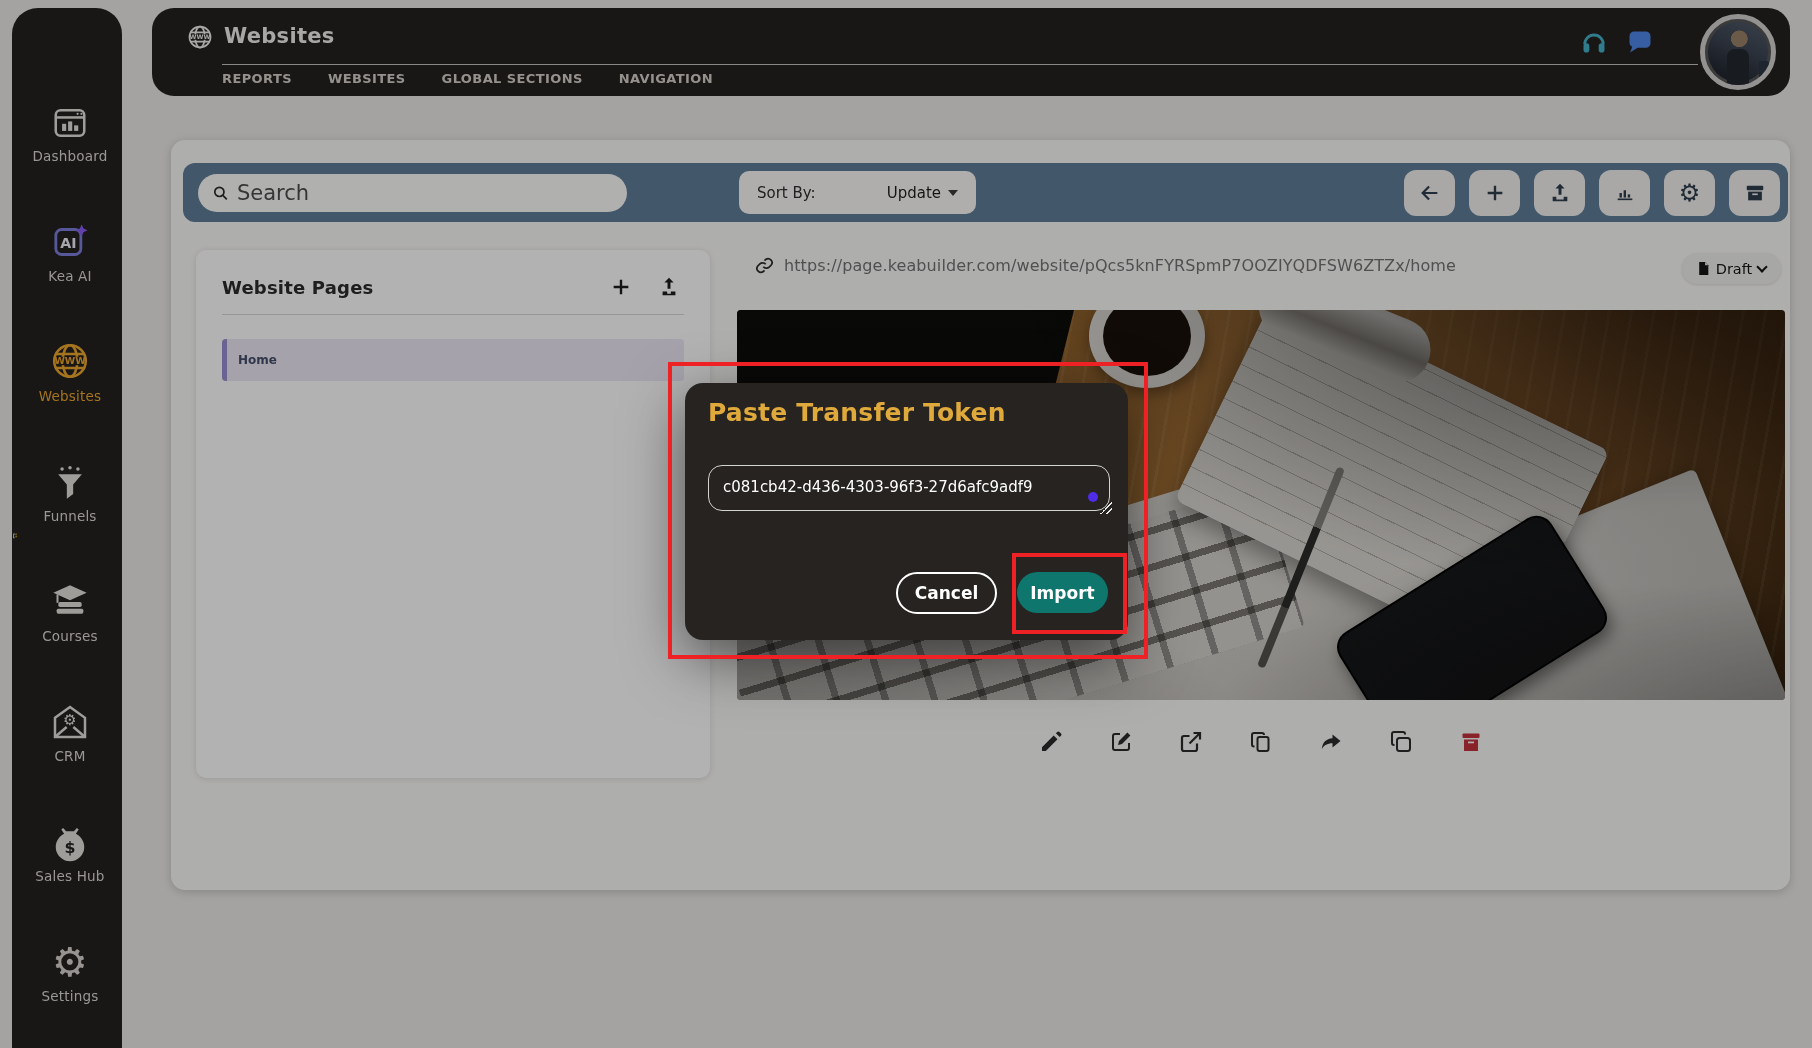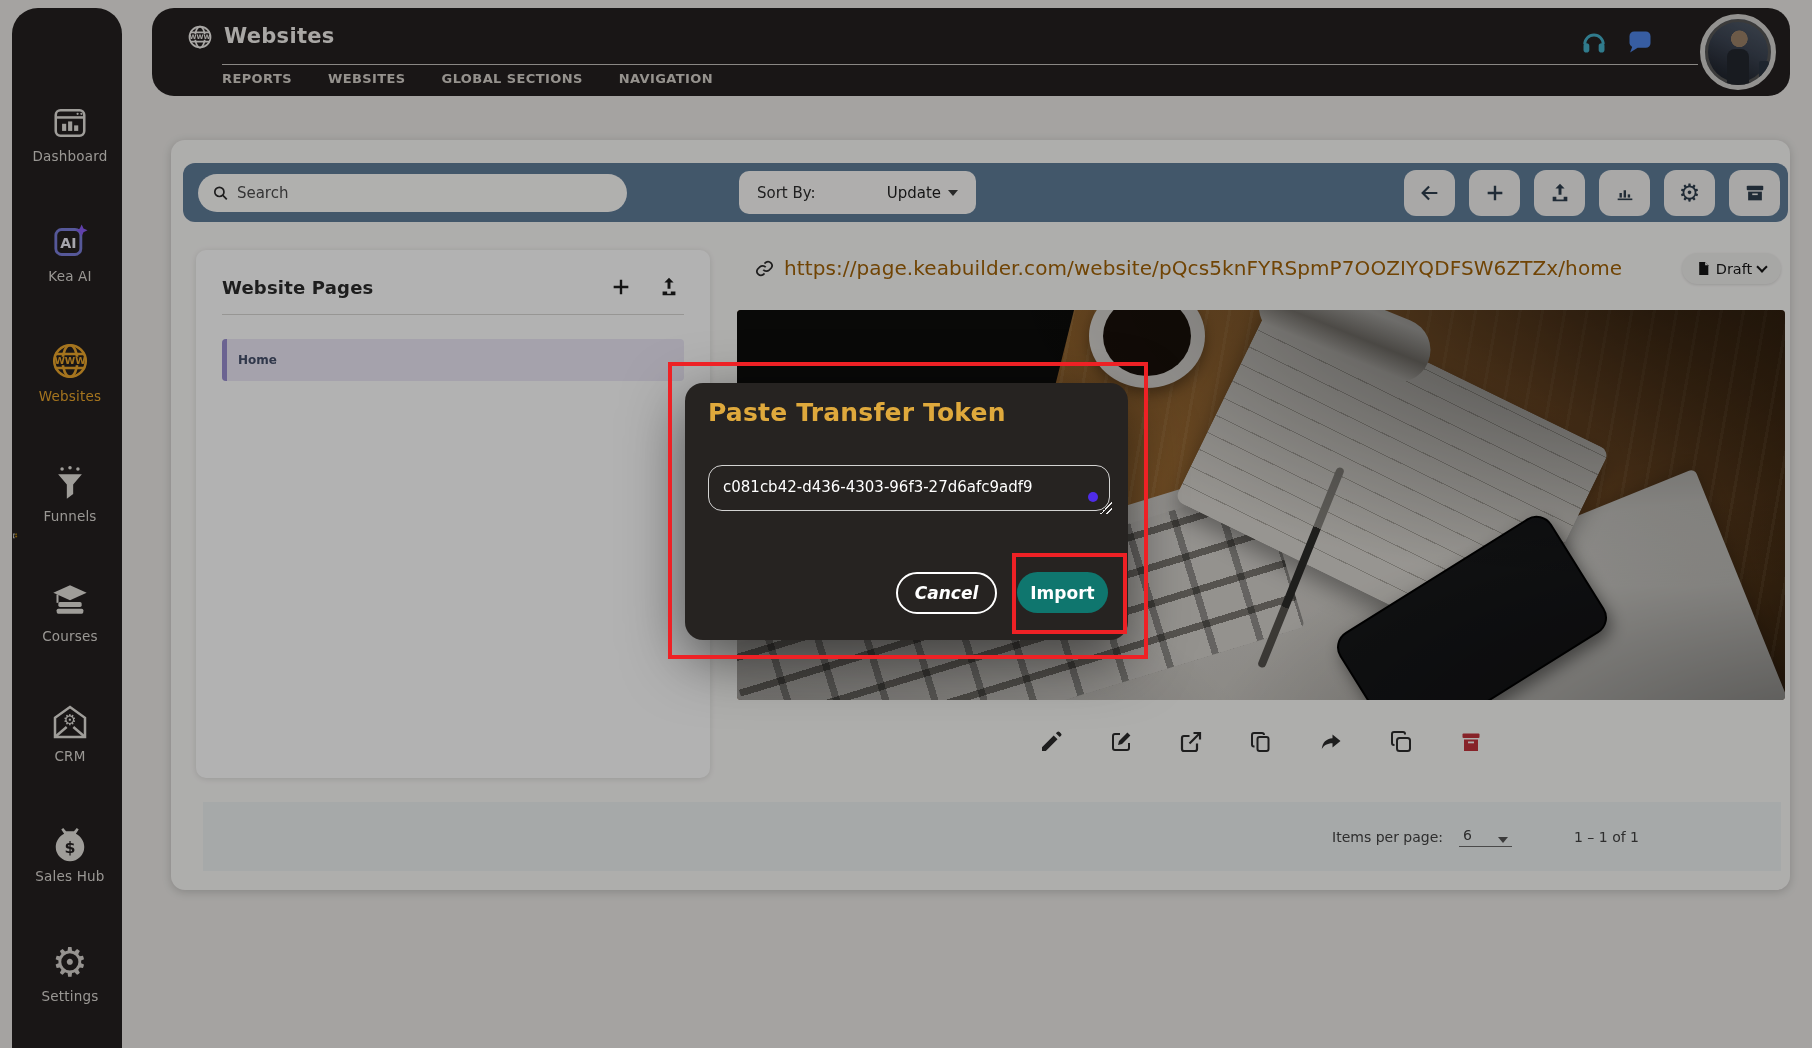--- a/index.html
+++ b/index.html
@@ -37,21 +37,21 @@
     background:#23272e; border-radius:8px 8px 0 0; box-shadow:26px 6px 0 -6px #2c3642; }
 
   
   .card { position:absolute; left:171px; top:140px; width:1619px; height:750px;
     background:#faf9f7; border-radius:14px; box-shadow:0 2px 10px rgba(0,0,0,.18); }
 
   .toolbar { position:absolute; left:12px; top:23px; width:1605px; height:59px;
     background:#5f7d99; border-radius:12px; }
   .search-wrap { position:absolute; left:15px; top:11px; width:429px; height:38px; background:#fdfcfa;
     border-radius:19px; display:flex; align-items:center; padding:0 14px; gap:8px; }
-  .search-wrap input { border:none; outline:none; background:transparent; font-size:15px; color:#333;
+  .search-wrap input { border:none; outline:none; background:transparent; font-size:21px; color:#333;
     width:100%; font-family:inherit; }
   .search-wrap input::placeholder { color:#4d4d4d; }
   .sort-box { position:absolute; left:556px; top:8px; width:237px; height:43px; background:#fbfaf8;
     border-radius:10px; display:flex; align-items:center; padding:13px 18px; cursor:pointer; }
   .sort-lbl { font-size:15px; color:#2e2e2e; }
   .sort-val { margin-left:auto; font-size:15px; color:#1f1f1f; display:flex; align-items:center; gap:7px; }
   .caret-dn { width:0; height:0; border-left:5px solid transparent; border-right:5px solid transparent; border-top:6px solid #3c3c3c; }
   .tb-btns { position:absolute; right:8px; top:7px; display:flex; gap:14px; }
   .icbtn { width:51px; height:46px; background:#f2f1ef; border-radius:12px; display:flex;
     align-items:center; justify-content:center; cursor:pointer; }
@@ -67,21 +67,21 @@
   .panel-icons svg { cursor:pointer; color:#1d1d1d; }
   .panel-divider { margin:16px 26px 0 26px; border-top:1px solid #d9d7d4; }
   .page-item { position:relative; margin:24px 26px 0 26px; height:42px; background:#ece9f7;
     border-radius:4px; display:flex; align-items:center; cursor:pointer; }
   .page-item .bar { position:absolute; left:0; top:0; bottom:0; width:5px; background:#9a8fd0; border-radius:4px 0 0 4px; }
   .page-item .txt { margin-left:16px; font-size:12px; font-weight:700; color:#46506b; }
 
   
   .url-row { position:absolute; left:584px; top:116px; display:flex; align-items:center; gap:10px; }
   .url-row svg { color:#2c2c2c; }
-  .url-text { font-size:20px; color:#a16207; letter-spacing:.1px; }
+  .url-text { font-size:16px; color:#737373; letter-spacing:.1px; }
   .draft-pill { position:absolute; left:1511px; top:113px; width:99px; height:31px; background:#f0efed;
     border-radius:16px; display:flex; align-items:center; justify-content:center; gap:6px; cursor:pointer;
     box-shadow:0 1px 3px rgba(0,0,0,.12); }
   .draft-pill span { font-size:14.5px; color:#161616; }
   .chev { width:8px; height:8px; border-right:2px solid #161616; border-bottom:2px solid #161616;
     transform:rotate(45deg); margin-top:-4px; }
 
   
   .preview { position:absolute; left:566px; top:170px; width:1048px; height:390px; border-radius:4px;
     overflow:hidden; background:linear-gradient(100deg,#6a4522 0%,#96662f 30%,#a8743a 52%,#8f5f30 72%,#4a3015 100%); }
@@ -137,21 +137,21 @@
     border-radius:18px; z-index:50; box-shadow:0 18px 60px rgba(0,0,0,.55); }
   .modal-title { position:absolute; left:23px; top:15px; font-size:25px; font-weight:600; color:#dfa93c; letter-spacing:.2px; }
   .ta-wrap { position:absolute; left:23px; top:82px; width:402px; height:46px; }
   .ta-wrap textarea { width:100%; height:100%; background:transparent; border:1px solid rgba(255,255,255,.8);
     border-radius:14px; color:#ffffff; font-size:15px; font-family:inherit; padding:12px 14px; resize:none; outline:none; }
   .ta-dot { position:absolute; right:12px; bottom:9px; width:10px; height:10px; border-radius:50%; background:#4f2ce8; }
   .ta-grip { position:absolute; right:-2px; bottom:-3px; width:12px; height:12px;
     background:linear-gradient(135deg, rgba(0,0,0,0) 0 50%, #e9e9e9 50% 58%, rgba(0,0,0,0) 58% 72%, #e9e9e9 72% 80%, rgba(0,0,0,0) 80%); }
   .btn-cancel { position:absolute; left:211px; top:189px; width:101px; height:42px; border-radius:24px;
     border:2.5px solid #ffffff; background:transparent; color:#fff; font-size:17px; font-weight:600;
-    font-family:inherit; cursor:pointer;font-style:italic; }
+    font-family:inherit; cursor:pointer; }
   .btn-import { position:absolute; left:332px; top:189px; width:91px; height:41px; border-radius:22px;
     border:none; background:#0f766e; color:#fff; font-size:17px; font-weight:600; font-family:inherit; cursor:pointer; }
   .annot { position:absolute; border:4px solid #ee2125; z-index:60; pointer-events:none; }
   .annot.outer { left:668px; top:362px; width:480px; height:297px; }
   .annot.inner { left:1012px; top:553px; width:115px; height:81px; }
 
   svg { display:block; }
 </style>
 </head>
 <body>
@@ -421,28 +421,20 @@
         <rect x="8" y="8" width="13" height="13" rx="2.5"></rect>
         <path d="M16 4.5V4a2 2 0 0 0-2-2H5a2 2 0 0 0-2 2v9a2 2 0 0 0 2 2h.5"></path>
       </svg>
       <svg class="act red" viewBox="0 0 24 24" fill="currentColor">
         <rect x="3.5" y="3.5" width="17" height="4.6" rx="1"></rect>
         <path d="M5 9.5h14V21H5z"></path>
           <rect x="9" y="11.5" width="6" height="1.8" fill="#faf9f7"></rect>
       </svg>
     </div>
 
-    <div class="footer">
-      <span class="fz">Items per page:</span>
-      <span class="ipp-select">
-        <span class="fz">6</span>
-        <span class="caret-dn" style="border-top-color:#555"></span>
-      </span>
-      <span class="fz pag-range">1 – 1 of 1</span>
-    </div>
 
   </main>
 
   <div class="dim"></div>
 
   <div class="modal">
     <div class="modal-title">Paste Transfer Token</div>
     <div class="ta-wrap">
       <textarea spellcheck="false" style="">c081cb42-d436-4303-96f3-27d6afc9adf9</textarea>
       <span class="ta-dot"></span>

